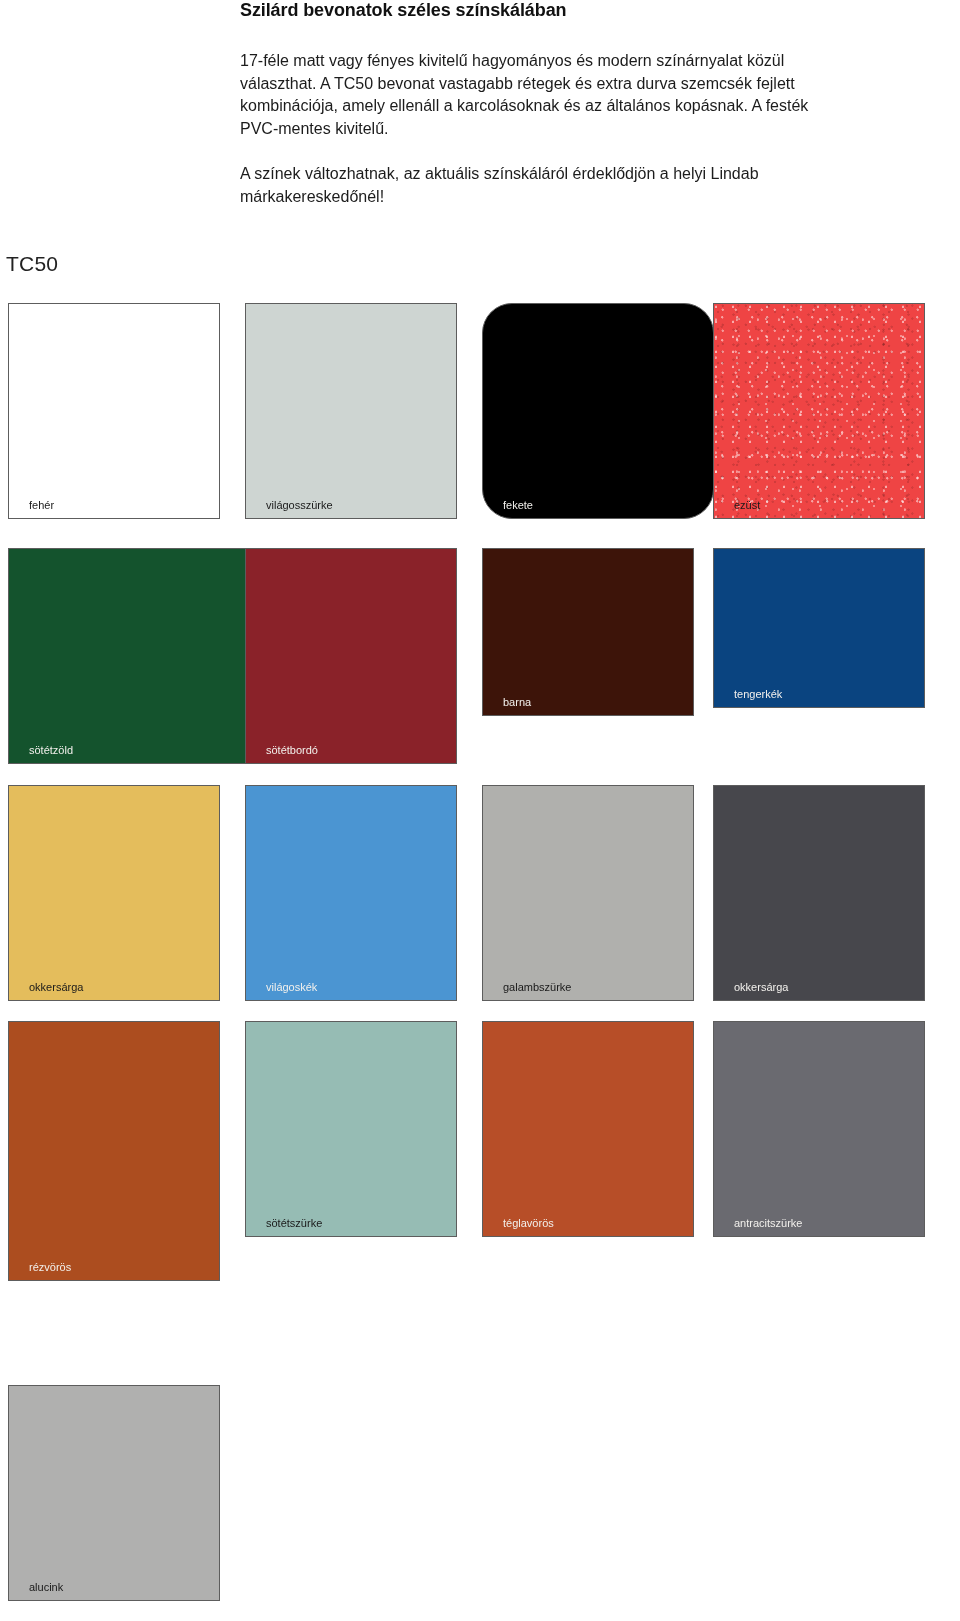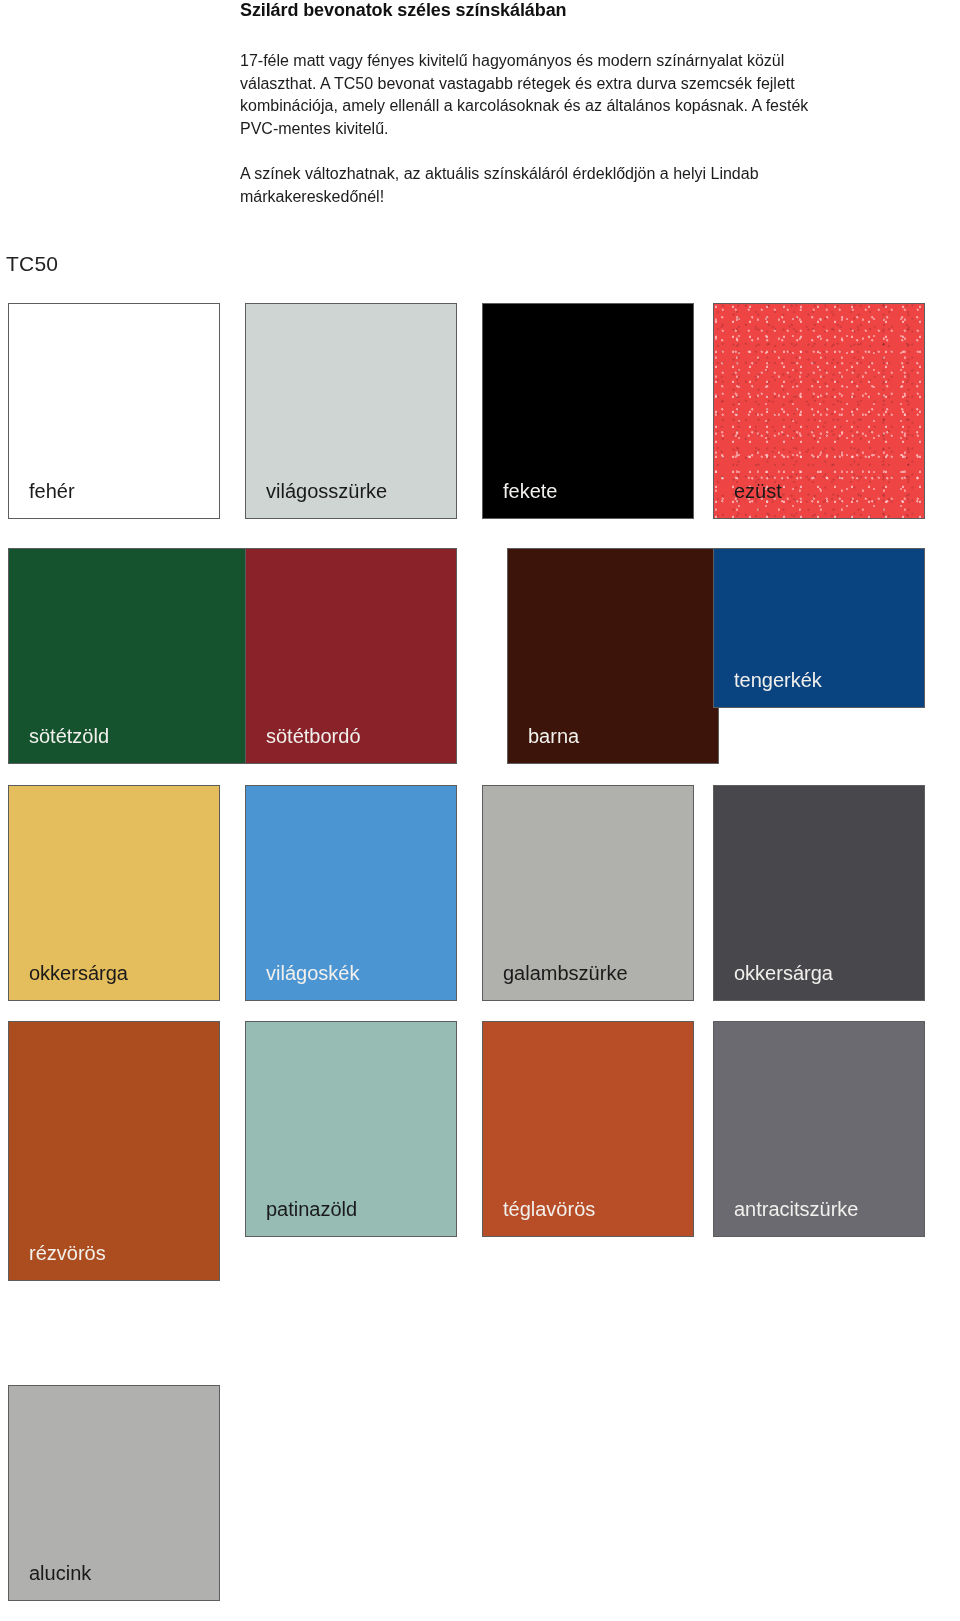--- a/index.html
+++ b/index.html
@@ -49,22 +49,22 @@
 
   
   .swatch {
     position:absolute;
     border:1px solid #5d5d5d;
     overflow:hidden;
   }
   .swatch .label {
     position:absolute;
     left:20px;
-    bottom:18px;
-    font-size:20px;
+    bottom:4px;
+    font-size:11px;
     line-height:18px;
     white-space:nowrap;
   }
   .label.light { color:#f2f0ec; }
   .label.dark  { color:#1a1a1a; }
 
   
   .tex {
     position:absolute;
     inset:0;
@@ -98,34 +98,34 @@
 
   <div class="series-label">TC50</div>
 
   <div id="swatch-grid">
       <div class="swatch" style="left: 8px; top: 303px; width: 212px; height: 216px; background: rgb(255, 255, 255);">
         <div class="label dark">fehér</div>
       </div>
       <div class="swatch" style="left: 245px; top: 303px; width: 212px; height: 216px; background: rgb(206, 213, 210);">
         <div class="label dark">világosszürke</div>
       </div>
-      <div class="swatch" style="left: 482px; top: 303px; width: 212px; height: 216px; background: rgb(0, 0, 0);">
+      <div class="swatch" style="left: 482px; top: 303px; width: 232px; height: 216px; background: rgb(0, 0, 0); border-radius: 30px;">
         <div class="label light">fekete</div>
       </div>
       <div class="swatch" style="left: 713px; top: 303px; width: 212px; height: 216px; background: #ef4444;">
         <div class="tex"></div>
         <div class="label dark">ezüst</div>
       </div>
       <div class="swatch" style="left: 8px; top: 548px; width: 240px; height: 216px; background: #14532d;">
         <div class="label light">sötétzöld</div>
       </div>
       <div class="swatch" style="left: 245px; top: 548px; width: 212px; height: 216px; background: rgb(138, 34, 41);">
         <div class="label light">sötétbordó</div>
       </div>
-      <div class="swatch" style="left: 482px; top: 548px; width: 212px; height: 216px; background: rgb(61, 20, 9); margin-left: 25px;">
+      <div class="swatch" style="left: 482px; top: 548px; width: 212px; height: 168px; background: rgb(61, 20, 9);">
         <div class="label light">barna</div>
       </div>
       <div class="swatch" style="left: 713px; top: 548px; width: 212px; height: 160px; background: rgb(10, 68, 128); padding-left: 47px;">
         <div class="label light">tengerkék</div>
       </div>
       <div class="swatch" style="left: 8px; top: 785px; width: 212px; height: 216px; background: rgb(228, 189, 92);">
         <div class="label dark">okkersárga</div>
       </div>
       <div class="swatch" style="left: 245px; top: 785px; width: 212px; height: 216px; background: rgb(75, 149, 210);">
         <div class="label light">világoskék</div>
@@ -133,21 +133,21 @@
       <div class="swatch" style="left: 482px; top: 785px; width: 212px; height: 216px; background: rgb(176, 176, 173);">
         <div class="label dark">galambszürke</div>
       </div>
       <div class="swatch" style="left: 713px; top: 785px; width: 212px; height: 216px; background: rgb(71, 71, 76);">
         <div class="label light">okkersárga</div>
       </div>
       <div class="swatch" style="left: 8px; top: 1021px; width: 212px; height: 260px; background: rgb(172, 77, 31);">
         <div class="label light">rézvörös</div>
       </div>
       <div class="swatch" style="left: 245px; top: 1021px; width: 212px; height: 216px; background: rgb(150, 188, 180);">
-        <div class="label dark">patinazöld</div>
+        <div class="label dark">sötétszürke</div>
       </div>
       <div class="swatch" style="left: 482px; top: 1021px; width: 212px; height: 216px; background: rgb(183, 78, 40);">
         <div class="label light">téglavörös</div>
       </div>
       <div class="swatch" style="left: 713px; top: 1021px; width: 212px; height: 216px; background: rgb(106, 106, 112);">
         <div class="label light">antracitszürke</div>
       </div>
       <div class="swatch" style="left: 8px; top: 1385px; width: 212px; height: 216px; background: rgb(176, 176, 175);">
         <div class="label dark">alucink</div>
       </div>

